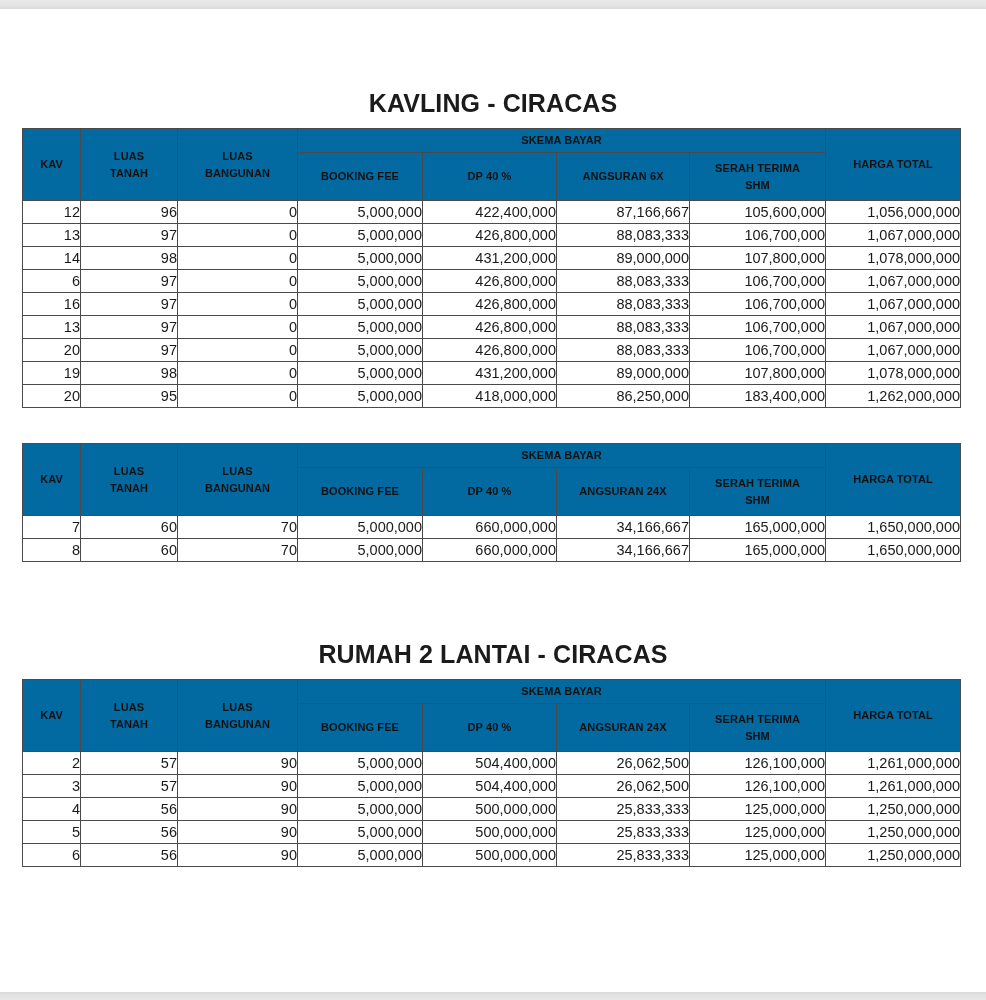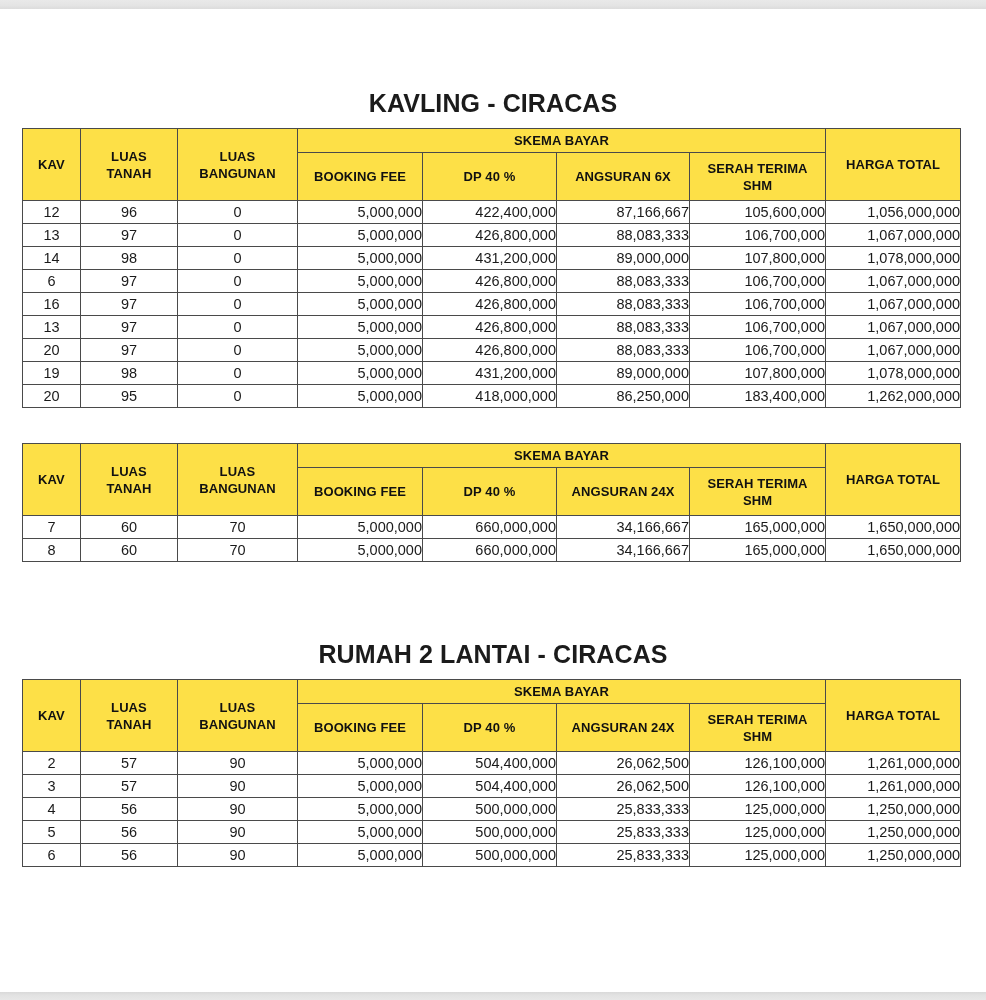--- a/index.html
+++ b/index.html
@@ -55,41 +55,41 @@
     width: 938px;
     background: #fff;
   }
   table.pricing td, table.pricing th {
     border: 1px solid #4a4a4a;
     padding: 0;
     color: #111;
     box-sizing: border-box;
   }
   table.pricing thead th {
-    background: #fde047;
-    font-size: 13px;
+    background: #0369a1;
+    font-size: 11px;
     font-weight: bold;
     text-align: center;
     line-height: 17px;
     letter-spacing: 0.1px;
   }
   th.group-head {
     font-size: 13.5px;
     height: 24px;
   }
   th.stack2 { height: 48px; }
   th.tall { height: 72px; }
 
   table.pricing tbody td {
     height: 23px;
     font-size: 14.5px;
     line-height: 21px;
     color: #1a1a1a;
   }
-  td.c { text-align: center; }
+  td.c { text-align: right; }
   td.r { text-align: right; padding-right: 6px; }
 
   
   col.c-kav    { width: 58px; }
   col.c-tanah  { width: 97px; }
   col.c-bang   { width: 120px; }
   col.c-book   { width: 125px; }
   col.c-dp     { width: 134px; }
   col.c-angs   { width: 133px; }
   col.c-serah  { width: 136px; }

